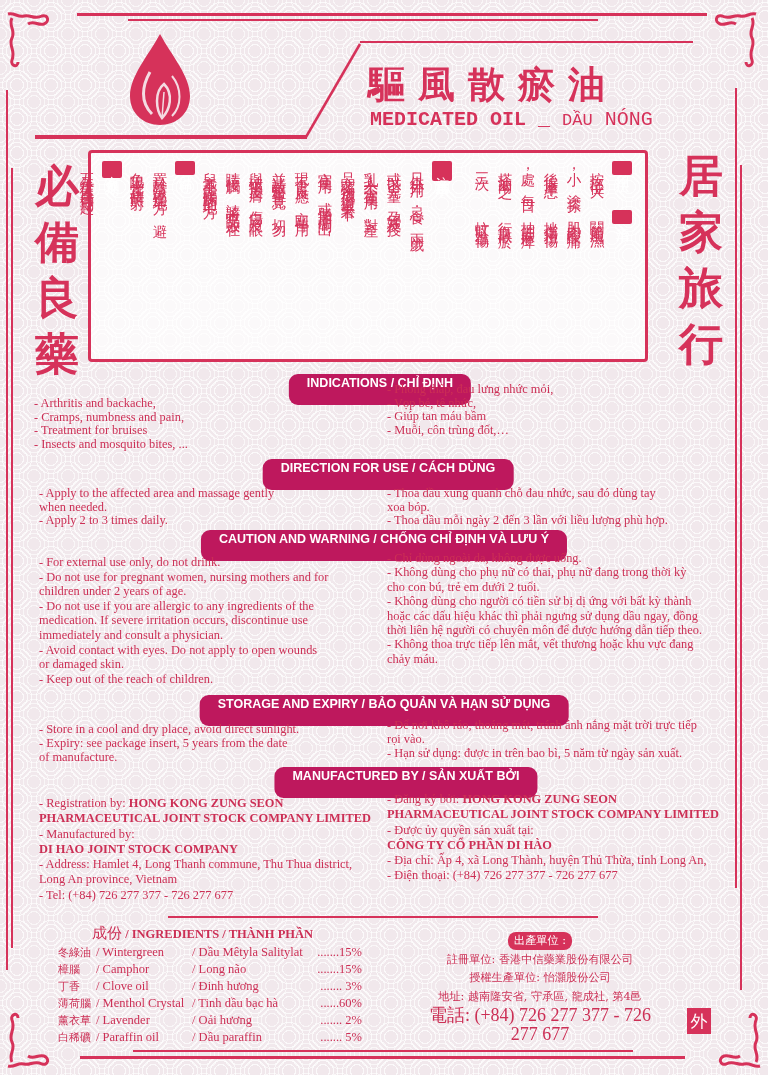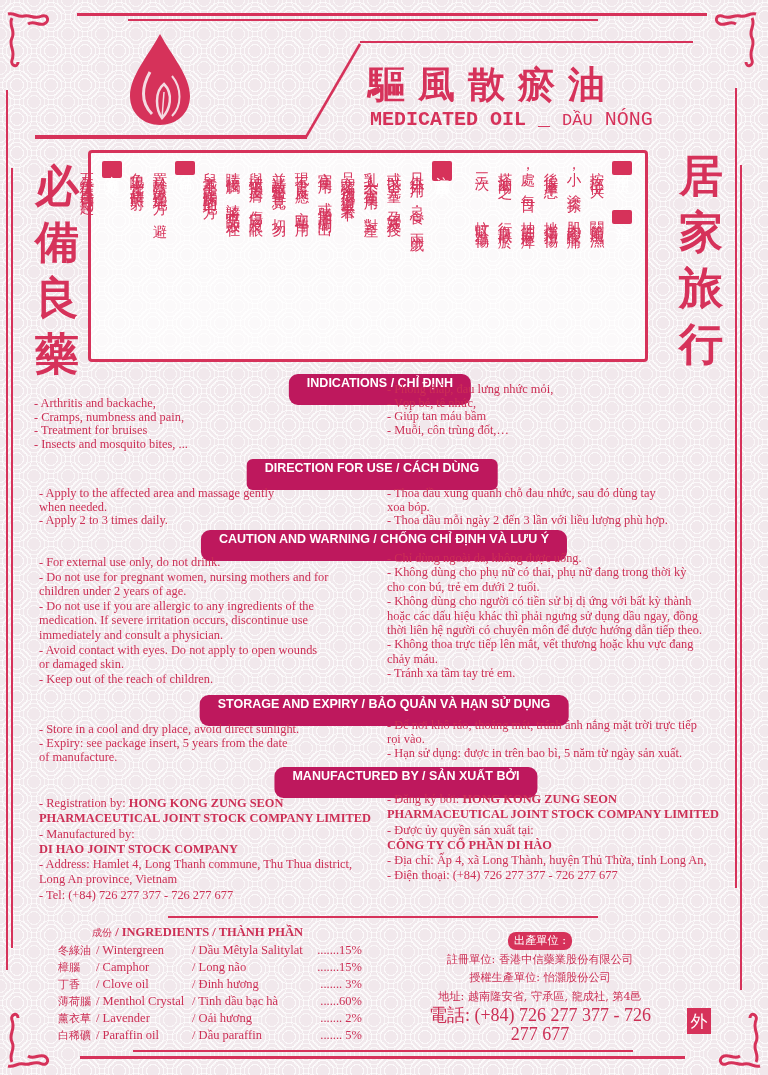--- a/index.html
+++ b/index.html
@@ -78,21 +78,21 @@
     }
 
     .para {
       position: absolute; font-size: 12.4px; line-height: 13.6px; color: #cc2f55;
     }
     .para .b { font-weight: bold; }
 
     
     .ing { position: absolute; left: 58px; top: 924px; width: 320px; font-size: 12.5px; line-height: 17px; color: #cc2f55; }
     .ing-title { padding-left: 34px; font-weight: bold; margin-bottom: 1px; }
-    .ing-title .cn { font-weight: normal; font-family: Liberation Sans, sans-serif; font-size: 10px; }
+    .ing-title .cn { font-weight: normal; font-family: Liberation Sans, sans-serif; font-size: 15px; }
     .ing-row { display: flex; white-space: nowrap; }
     .ing-row .c1 { width: 38px; font-family: "DejaVu Serif", serif; font-size: 11px; }
     .ing-row .c2 { width: 96px; }
     .ing-row .c3 { width: 118px; }
     .ing-row .c4 { width: 52px; text-align: right; }
 
     
     .prod {
       position: absolute; left: 420px; top: 932px; width: 240px;
       text-align: center; font-family: "DejaVu Serif", serif; font-size: 11.2px; line-height: 18.5px; color: #cc2f55;
@@ -231,21 +231,21 @@
   <div>- Treatment for bruises</div>
   <div>- Insects and mosquito bites, ...</div>
 </div>
 <div class="para" style="left:387px;top:383px;">
   <div>- Phong thấp, đau lưng nhức mỏi,</div>
   <div>- Vọp bẻ, tê nhức,</div>
   <div>- Giúp tan máu bầm</div>
   <div>- Muỗi, côn trùng đốt,…</div>
 </div>
 
-<div class="pill" style="left:372px;top:459px;border-radius:6px;">DIRECTION FOR USE / CÁCH DÙNG</div>
+<div class="pill" style="left:388px;top:459px;">DIRECTION FOR USE / CÁCH DÙNG</div>
 <div class="para" style="left:39px;top:487px;">
   <div>- Apply to the affected area and massage gently</div>
   <div>when needed.</div>
   <div>- Apply 2 to 3 times daily.</div>
 </div>
 <div class="para" style="left:387px;top:487px;">
   <div>- Thoa dầu xung quanh chỗ đau nhức, sau đó dùng tay</div>
   <div>xoa bóp.</div>
   <div>- Thoa dầu mỗi ngày 2 đến 3 lần với liều lượng phù hợp.</div>
 </div>
@@ -264,21 +264,20 @@
 </div>
 <div class="para" style="left:387px;top:551px;line-height:14.4px;">
   <div>- Chỉ dùng ngoài da, không được uống.</div>
   <div>- Không dùng cho phụ nữ có thai, phụ nữ đang trong thời kỳ</div>
   <div>cho con bú, trẻ em dưới 2 tuổi.</div>
   <div>- Không dùng cho người có tiền sử bị dị ứng với bất kỳ thành</div>
   <div>hoặc các dấu hiệu khác thì phải ngưng sử dụng dầu ngay, đồng</div>
   <div>thời liên hệ người có chuyên môn để được hướng dẫn tiếp theo.</div>
   <div>- Không thoa trực tiếp lên mắt, vết thương hoặc khu vực đang</div>
   <div>chảy máu.</div>
-  <div>- Tránh xa tầm tay trẻ em.</div>
 </div>
 
 <div class="pill" style="left:384px;top:695px;">STORAGE AND EXPIRY / BẢO QUẢN VÀ HẠN SỬ DỤNG</div>
 <div class="para" style="left:39px;top:722px;line-height:14.2px;">
   <div>- Store in a cool and dry place, avoid direct sunlight.</div>
   <div>- Expiry: see package insert, 5 years from the date</div>
   <div>of manufacture.</div>
 </div>
 <div class="para" style="left:387px;top:718px;line-height:14.2px;">
   <div>- Để nơi khô ráo, thoáng mát, tránh ánh nắng mặt trời trực tiếp</div>

